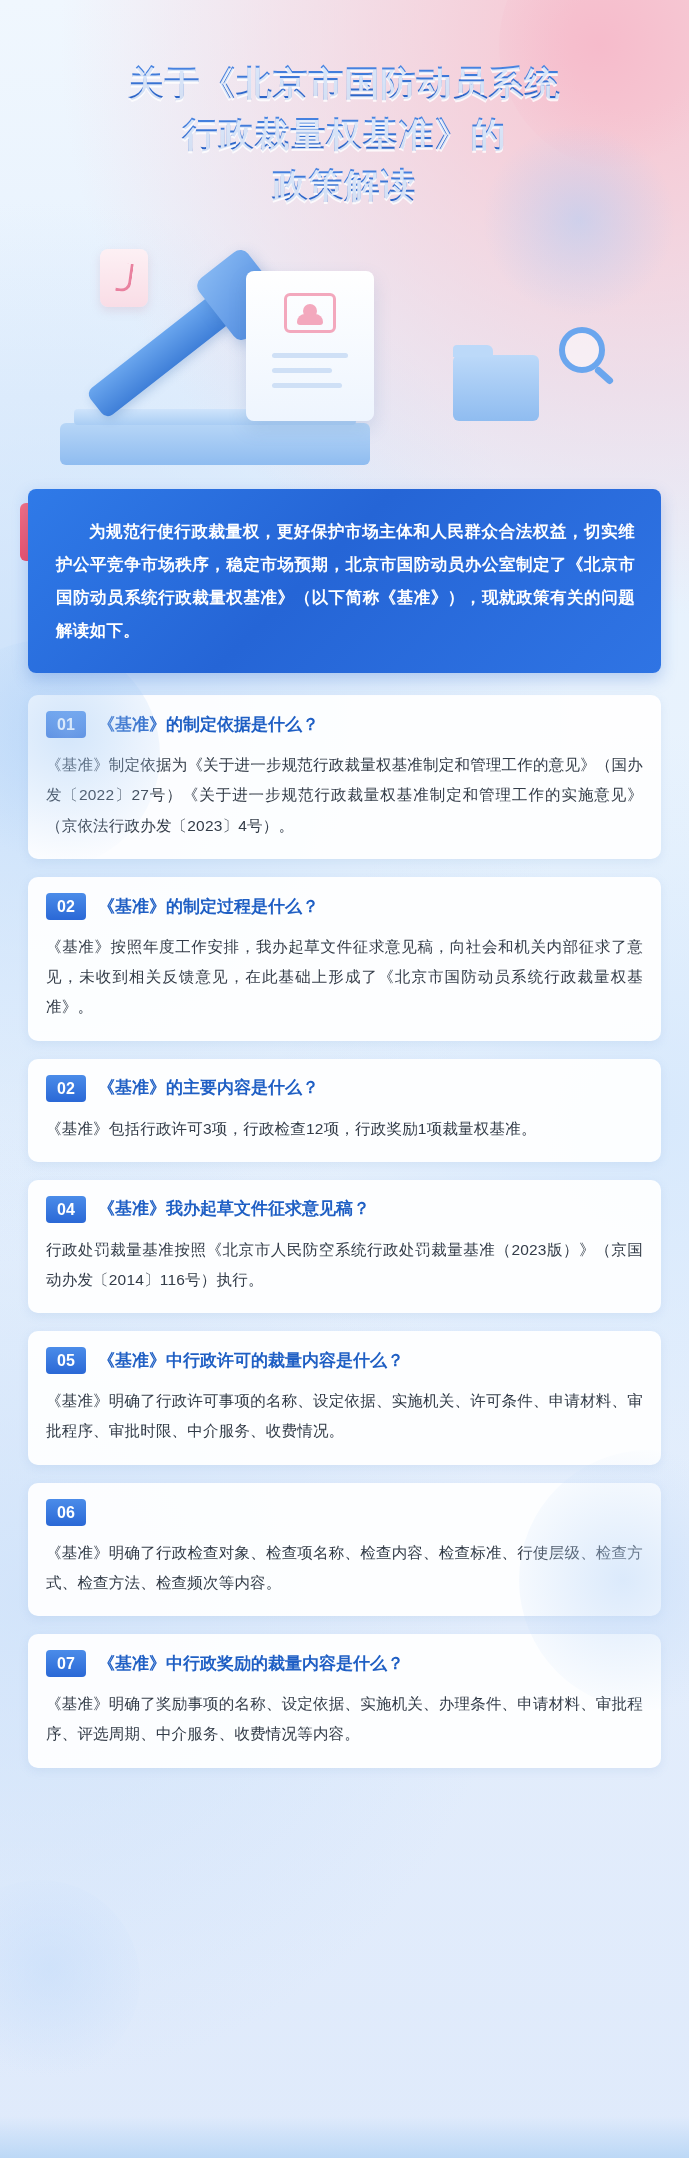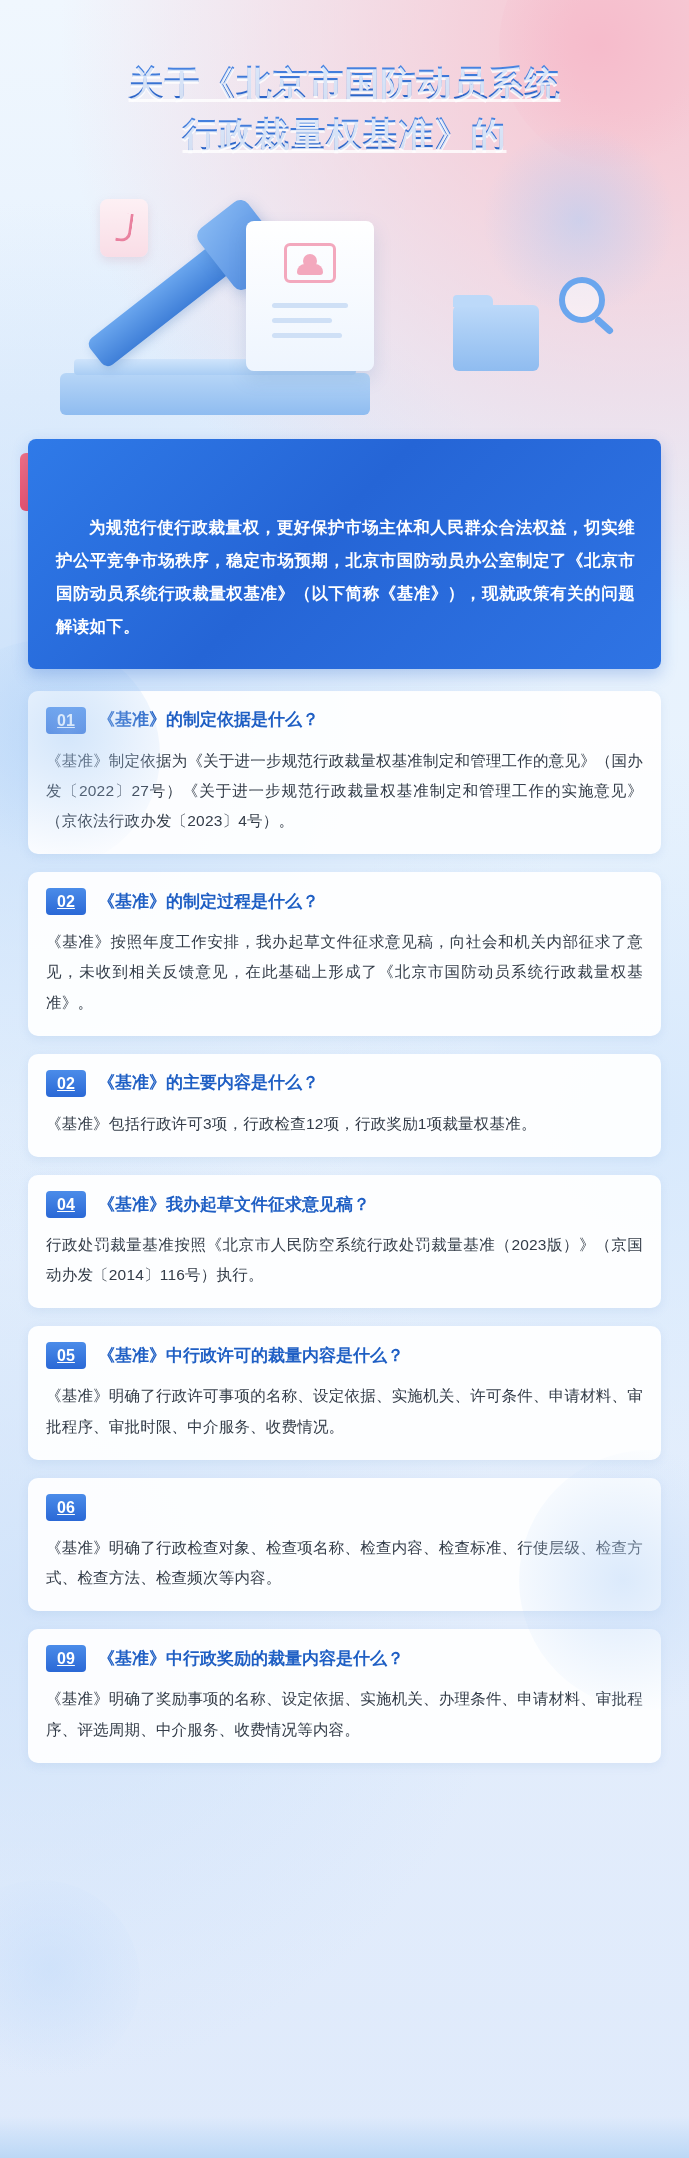--- a/index.html
+++ b/index.html
@@ -49,21 +49,20 @@
     font-size: 35px;
     font-weight: 700;
     letter-spacing: 1px;
     line-height: 1.45;
     color: #2f6fd8;
     text-shadow: 0 2px 0 rgba(255,255,255,.8);
     background: linear-gradient(180deg, #4f8ce8 0%, #2158bd 100%);
     -webkit-background-clip: text;
     background-clip: text;
     color: transparent;
-    text-decoration: underline;
   }
 
   
   .hero {
     position: relative;
     height: 255px;
     margin-top: 18px;
   }
   .hero-base {
     position: absolute;
@@ -184,21 +183,21 @@
     color: #fff;
     border-radius: 8px;
     padding: 26px 26px 26px 28px;
     font-size: 16.5px;
     line-height: 2.0;
     letter-spacing: .3px;
     text-align: justify;
     font-weight: 700;
     box-shadow: 0 6px 16px rgba(45,105,205,.28);
   }
-  .intro p { text-indent: 2em; margin-top: 46px; }
+  .intro p { text-indent: 2em; }
 
   
   .qa-list { padding: 22px 28px 40px 28px; }
   .qa-card {
     background: rgba(255,255,255,.92);
     border-radius: 10px;
     padding: 16px 18px 18px 18px;
     margin-bottom: 18px;
     box-shadow: 0 3px 10px rgba(120,160,210,.15);
   }
@@ -213,21 +212,20 @@
     min-width: 40px;
     height: 27px;
     padding: 0 9px;
     background: linear-gradient(180deg,#4b8ce9,#2a68d6);
     color: #fff;
     font-size: 16px;
     font-weight: 700;
     line-height: 27px;
     text-align: center;
     border-radius: 4px;
-    text-decoration: underline;
   }
   .qa-q {
     font-size: 17px;
     font-weight: 700;
     color: #1f5fc4;
     line-height: 1.4;
   }
   .qa-a {
     font-size: 15.5px;
     line-height: 1.95;
@@ -247,20 +245,21 @@
 
   <div class="blob blob-a"></div>
   <div class="blob blob-b"></div>
   <div class="blob blob-c"></div>
   <div class="blob blob-d"></div>
   <div class="blob blob-e"></div>
 
   <div class="title-wrap">
     <div class="title-line">关于《北京市国防动员系统</div>
     <div class="title-line">行政裁量权基准》的</div>
+    <div class="title-line">政策解读</div>
   </div>
 
   <div class="hero">
     <div class="hero-base"></div>
     <div class="gavel"></div>
     <div class="gavel-head"></div>
     <div class="doc-card">
       <div class="badge"></div>
       <div class="ln ln1"></div>
       <div class="ln ln2"></div>
@@ -322,21 +321,21 @@
 
     <div class="qa-card">
       <div class="qa-head">
         <div class="qa-num">06</div>
       </div>
       <div class="qa-a">《基准》明确了行政检查对象、检查项名称、检查内容、检查标准、行使层级、检查方式、检查方法、检查频次等内容。</div>
     </div>
 
     <div class="qa-card">
       <div class="qa-head">
-        <div class="qa-num">09</div>
+        <div class="qa-num">07</div>
         <div class="qa-q">《基准》中行政奖励的裁量内容是什么？</div>
       </div>
       <div class="qa-a">《基准》明确了奖励事项的名称、设定依据、实施机关、办理条件、申请材料、审批程序、评选周期、中介服务、收费情况等内容。</div>
     </div>
 
   </div>
 
   <div class="bottom-strip"></div>
 </div>
 

